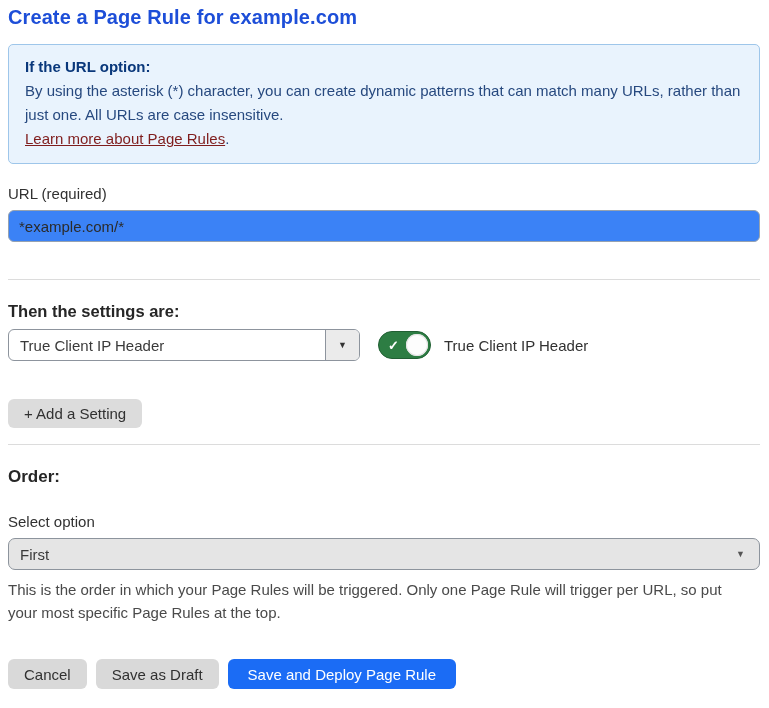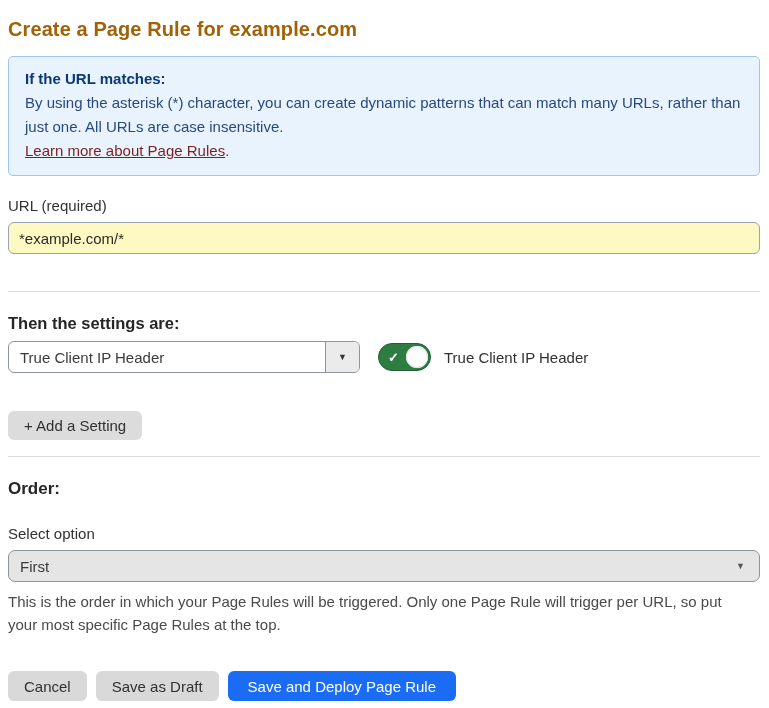--- a/index.html
+++ b/index.html
@@ -6,22 +6,22 @@
   html, body { background: #ffffff; }
   body {
     width: 769px; height: 708px;
     font-family: "Liberation Sans", sans-serif;
     color: #313131;
     overflow: hidden;
   }
   .page { padding: 6px 9px 0 8px; }
 
   .page-title {
-    font-size: 20px; font-weight: 700; color: #a16207;
-    letter-spacing: .1px; margin-top: 12px;
+    font-size: 20px; font-weight: 700; color: #1d4ed8;
+    letter-spacing: .1px; margin-top: 0;
   }
 
   
   .info-box {
     margin-top: 15px;
     background: #e9f3fd;
     border: 1px solid #9ec6ea;
     border-radius: 5px;
     padding: 10px 16px 12px 16px;
     font-size: 15px;
@@ -31,21 +31,21 @@
   .info-body { color: #27497f; }
   .info-link-line { color: #27497f; }
   .info-link { color: #7f1d1d; text-decoration: underline; cursor: pointer; }
 
   .field-label { font-size: 15px; color: #313131; }
 
   .url-label { margin-top: 21px; }
   .url-input {
     margin-top: 8px;
     width: 752px; height: 32px;
-    background: #fef9c3;
+    background: #3b82f6;
     border: 1px solid #96a2b0;
     border-radius: 6px;
     font-family: "Liberation Sans", sans-serif;
     font-size: 15px; color: #2b2b2b;
     padding: 0 10px;
     outline: none;
   }
 
   .divider { height: 1px; background: #dcdcdc; width: 752px; }
   .divider-1 { margin-top: 37px; }
@@ -150,21 +150,21 @@
   }
 </style>
 </head>
 <body>
 
 <div class="page">
 
   <h1 class="page-title">Create a Page Rule for example.com</h1>
 
   <div class="info-box">
-    <div class="info-heading">If the URL matches:</div>
+    <div class="info-heading">If the URL option:</div>
     <div class="info-body">By using the asterisk (*) character, you can create dynamic patterns that can match many URLs, rather than just one. All URLs are case insensitive.</div>
     <div class="info-link-line"><span class="info-link">Learn more about Page Rules</span><span>.</span></div>
   </div>
 
   <div class="field-label url-label">URL (required)</div>
   <input class="url-input" type="text" value="*example.com/*" style="">
 
   <div class="divider divider-1"></div>
 
   <div class="section-heading">Then the settings are:</div>

